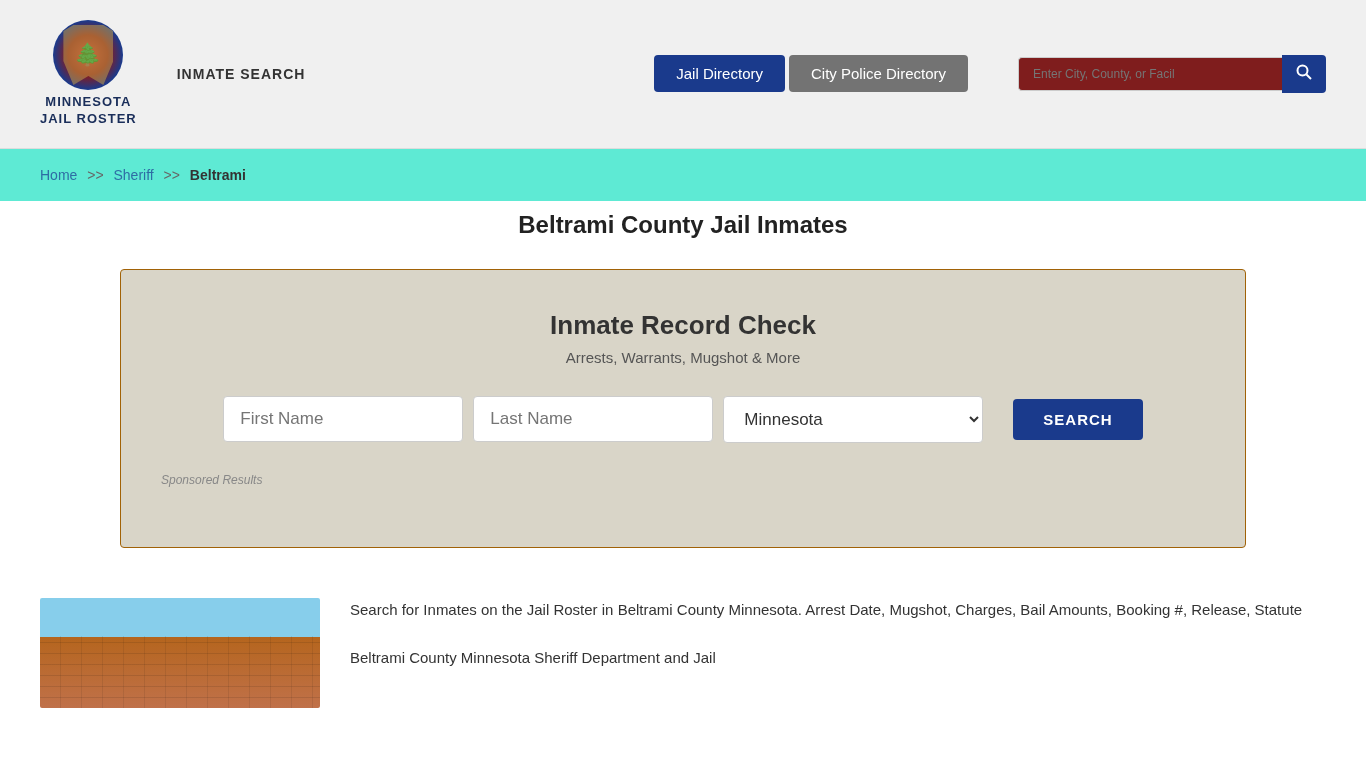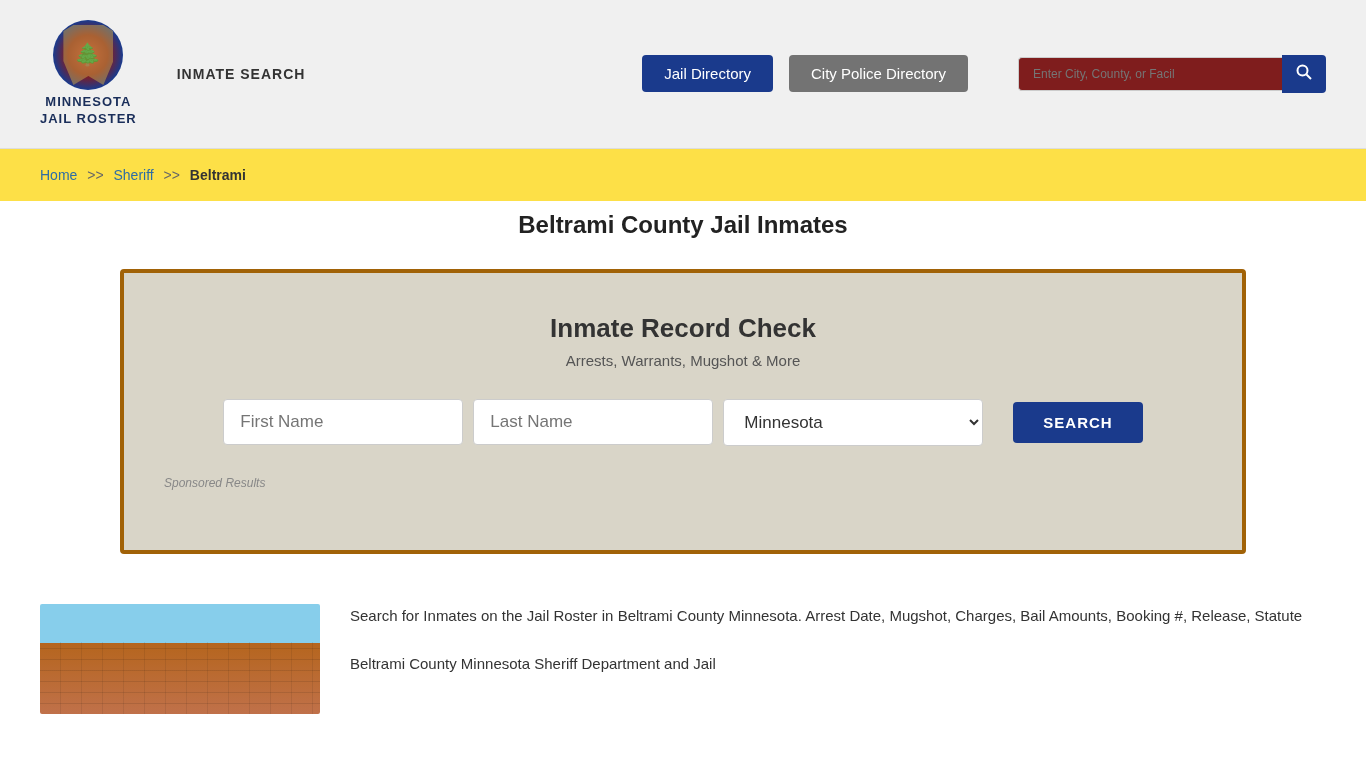--- a/index.html
+++ b/index.html
@@ -32,21 +32,21 @@
     .inmate-search-link {
       font-size: 14px;
       font-weight: bold;
       color: #333;
       text-decoration: none;
       letter-spacing: 1px;
       margin-left: 10px;
     }
     .nav-buttons {
       display: flex;
-      gap: 16px;
+      gap: 4px;
       margin-left: auto;
     }
     .nav-btn {
       padding: 10px 22px;
       font-size: 15px;
       font-weight: 500;
       border: none;
       cursor: pointer;
       border-radius: 4px;
     }
@@ -81,21 +81,21 @@
       cursor: pointer;
       border-radius: 0 4px 4px 0;
       color: #fff;
       font-size: 16px;
     }
 
     
     .breadcrumb {
       padding: 18px 40px;
       font-size: 14px;
-      background: #fde047;
+      background: #5eead4;
     }
     .breadcrumb a {
       color: #2e6da4;
       text-decoration: none;
     }
     .breadcrumb .sep {
       color: #666;
       margin: 0 6px;
     }
     .breadcrumb .current {
@@ -109,21 +109,21 @@
       font-size: 24px;
       font-weight: bold;
       color: #222;
       margin: 10px 0 30px;
     }
 
     
     .record-check-box {
       margin: 0 120px 30px;
       background: #d9d5c8;
-      border: 4px solid #a16207;
+      border: 1px solid #a16207;
       border-radius: 4px;
       padding: 40px 40px 60px;
     }
     .record-check-title {
       text-align: center;
       font-size: 26px;
       font-weight: bold;
       color: #333;
       margin-bottom: 8px;
     }

